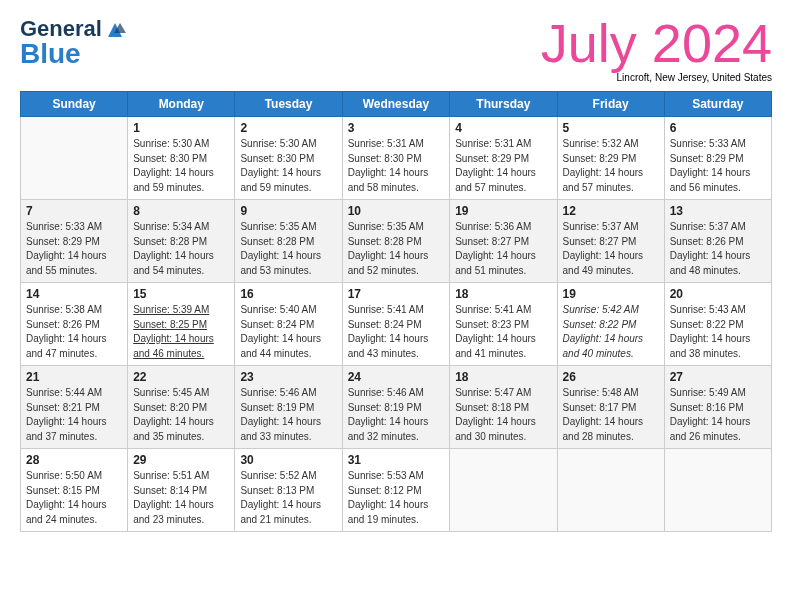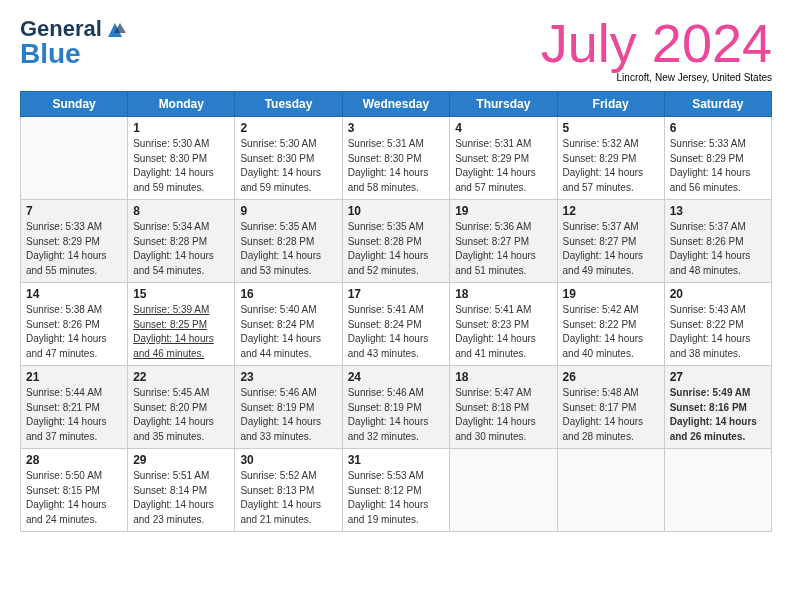--- a/index.html
+++ b/index.html
@@ -239,21 +239,21 @@
           </td>
           <td>
             <span class="day-num">18</span>
             <div class="cell-info" style="white-space: pre-line;">Sunrise: 5:41 AM
 Sunset: 8:23 PM
 Daylight: 14 hours
 and 41 minutes.</div>
           </td>
           <td>
             <span class="day-num">19</span>
-            <div class="cell-info" style="white-space: pre-line;">Sunrise: 5:42 AM
+            <div class="cell-info" style="white-space: pre-line; font-style: italic;">Sunrise: 5:42 AM
 Sunset: 8:22 PM
 Daylight: 14 hours
 and 40 minutes.</div>
           </td>
           <td>
             <span class="day-num">20</span>
             <div class="cell-info" style="white-space: pre-line;">Sunrise: 5:43 AM
 Sunset: 8:22 PM
 Daylight: 14 hours
 and 38 minutes.</div>
@@ -297,21 +297,21 @@
           </td>
           <td>
             <span class="day-num">26</span>
             <div class="cell-info" style="white-space: pre-line;">Sunrise: 5:48 AM
 Sunset: 8:17 PM
 Daylight: 14 hours
 and 28 minutes.</div>
           </td>
           <td>
             <span class="day-num">27</span>
-            <div class="cell-info" style="white-space: pre-line; font-weight: bold;">Sunrise: 5:49 AM
+            <div class="cell-info" style="white-space: pre-line;">Sunrise: 5:49 AM
 Sunset: 8:16 PM
 Daylight: 14 hours
 and 26 minutes.</div>
           </td>
         </tr>
         <tr>
           <td>
             <span class="day-num">28</span>
             <div class="cell-info" style="white-space: pre-line;">Sunrise: 5:50 AM
 Sunset: 8:15 PM

